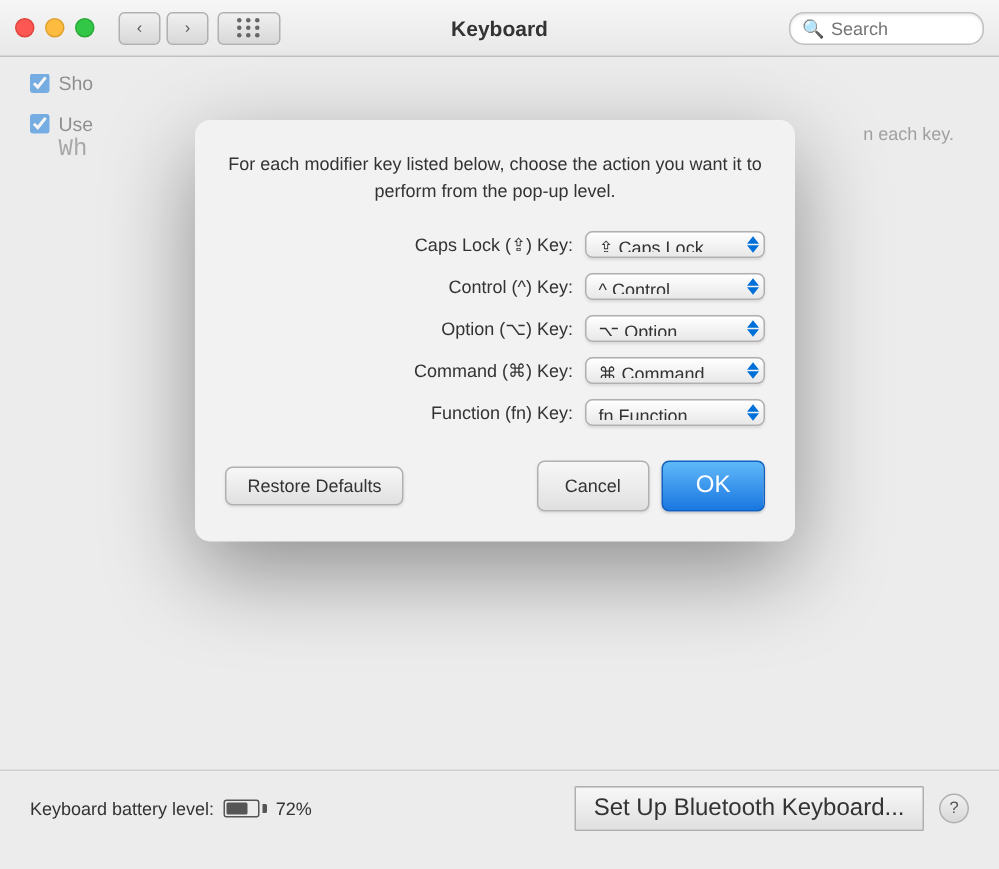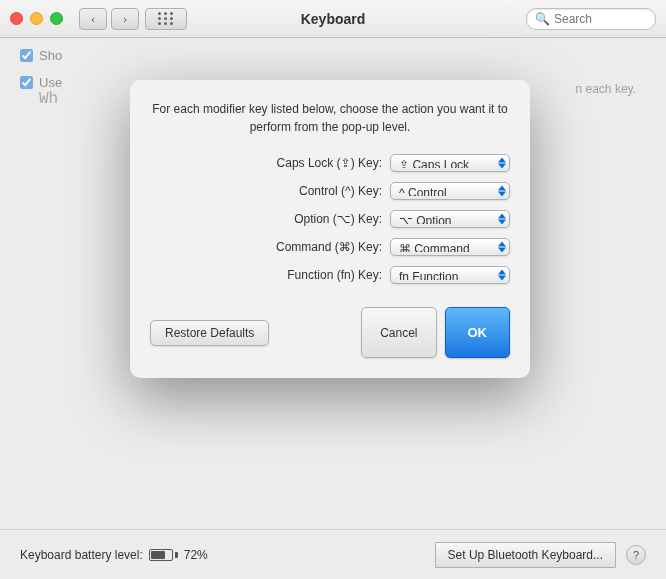--- a/index.html
+++ b/index.html
@@ -238,32 +238,32 @@
       padding: 1px 18px;
       font-size: 12px;
       cursor: pointer;
       color: #333;
       box-shadow: 0 1px 2px rgba(0,0,0,0.1);
     }
     .btn-ok {
       background: linear-gradient(to bottom, #5fb8f9, #1a77e0);
       border: 1px solid #1060c0;
       border-radius: 5px;
-      padding: 17px 22px;
-      font-size: 13px;
+      padding: 7px 22px;
+      font-size: 16px;
       cursor: pointer;
       color: #fff;
-      font-weight: 700;
+      font-weight: 400;
       box-shadow: 0 1px 2px rgba(0,0,0,0.2);
     }
 
     
     .footer {
       position: absolute;
-      bottom: 0;
+      bottom: 16px;
       left: 0;
       right: 0;
       height: 50px;
       background: #ececec;
       border-top: 1px solid #d0d0d0;
       display: flex;
       align-items: center;
       padding: 0 20px;
       justify-content: space-between;
     }
@@ -305,21 +305,21 @@
     .footer-buttons {
       display: flex;
       gap: 10px;
       align-items: center;
     }
     .btn-bluetooth {
       background: linear-gradient(to bottom, #f7f7f7, #e0e0e0);
       border: 1px solid #b0b0b0;
       border-radius: 1px;
       padding: 5px 12px;
-      font-size: 12px;
+      font-size: 16px;
       cursor: pointer;
       color: #333;
     }
     .help-btn {
       width: 20px;
       height: 20px;
       border-radius: 50%;
       background: linear-gradient(to bottom, #f0f0f0, #d8d8d8);
       border: 1px solid #b0b0b0;
       display: flex;

